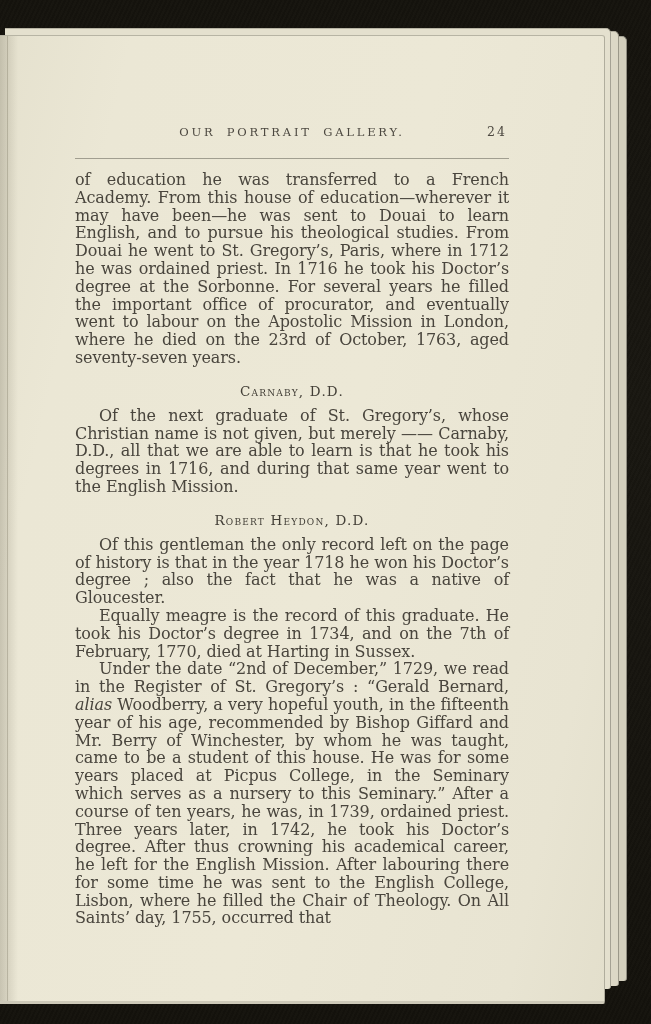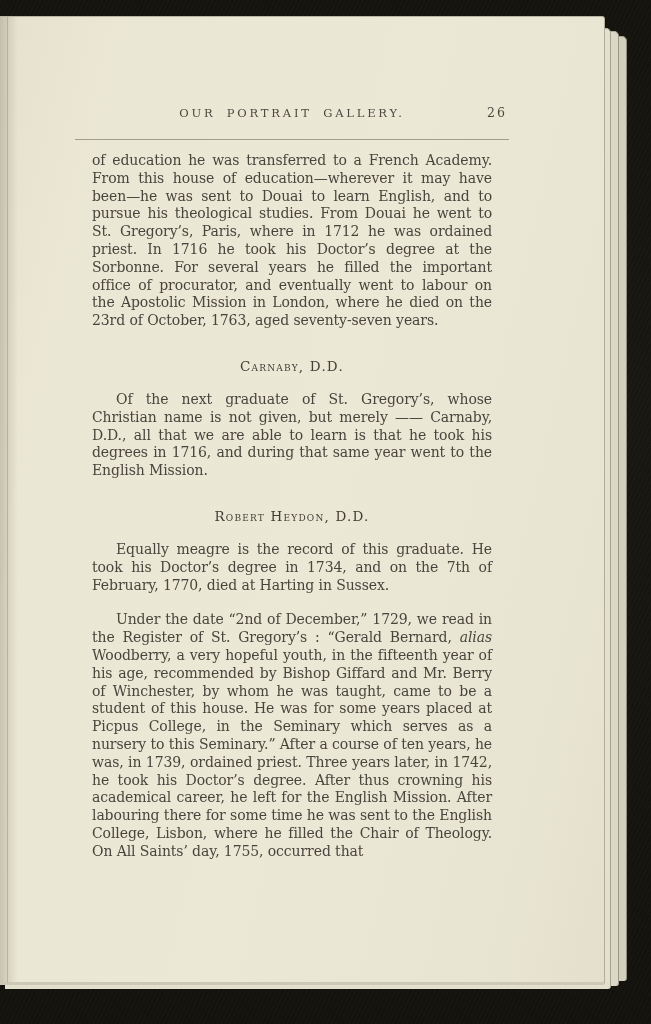--- a/index.html
+++ b/index.html
@@ -14,21 +14,21 @@
       repeating-linear-gradient(115deg, rgba(255,255,255,0.012) 0 2px, rgba(0,0,0,0.03) 2px 4px),
       linear-gradient(180deg,#15130d 0%,#191711 40%,#14120c 100%);
   }
   
   .stack{position:absolute;border-radius:0 5px 3px 0;}
   .stack-3{left:14px;top:36px;width:612px;height:944px;background:#d3cfbd;border-right:1px solid #8f8c80;border-top:1px solid #a5a295;}
   .stack-2{left:10px;top:31px;width:608px;height:954px;background:#dcd8c6;border-right:1px solid #9b9889;border-top:1px solid #aeab9c;}
   .stack-1{left:5px;top:28px;width:605px;height:960px;background:#e4e0ce;border-right:1px solid #a5a294;border-top:1px solid #b7b4a4;}
   
   .page{
-    position:absolute;left:0;top:16px;width:604px;height:965px;
+    position:absolute;left:0;top:35px;width:604px;height:965px;
     background:linear-gradient(103deg,#e5e1ce 0%,#ebe7d5 16%,#ece8d6 54%,#e8e4d2 88%,#e3dfcc 100%);
     border-top:1px solid #b7b4a4;
     border-right:1px solid #b0ad9d;
     border-bottom:3px solid #cdc9b8;
     border-radius:0 3px 2px 0;
   }
   .page .left-shade{
     position:absolute;left:0;top:0;bottom:0;width:18px;
     background:linear-gradient(90deg,rgba(95,90,72,0.25),rgba(95,90,72,0));
   }
@@ -44,27 +44,27 @@
     position:relative;text-align:center;
     font-size:11.5px;line-height:16px;
     letter-spacing:2.8px;word-spacing:5px;color:#4c4840;
   }
   .page-num{
     position:absolute;right:2px;top:0;
     font-size:12.5px;letter-spacing:2px;word-spacing:0;
   }
   .head-rule{height:1px;background:#8f8c7e;margin-top:18px;opacity:.8;}
   .para{
-    margin:17px;text-align:justify;
-    font-size:14px;line-height:17.8px;letter-spacing:-0.1px;
+    margin:0;text-align:justify;
+    font-size:16px;line-height:17.8px;letter-spacing:-0.1px;
     text-indent:24px;color:#49453d;
   }
   .para.intro{text-indent:0;margin-top:12px;}
   .section-heading{
-    margin:28px 0 8px;text-align:center;
+    margin:16px 0 8px;text-align:center;
     font-variant:small-caps;font-weight:500;
     font-size:13.5px;letter-spacing:1.2px;color:#423e36;
   }
   .para i{}
 </style>
 </head>
 <body>
 
 <div class="scan">
 
@@ -73,31 +73,32 @@
   <div class="stack stack-1"></div>
 
   <div class="page">
     <div class="left-shade"></div>
     <div class="left-crease"></div>
 
     <div class="text-block">
 
       <div class="running-head">
         <span>OUR PORTRAIT GALLERY.</span>
-        <span class="page-num">26</span>
+        <span class="page-num">24</span>
       </div>
 
       <div class="head-rule"></div>
 
       <p class="para intro"><span>of education he was transferred to a French Academy.  From this house of education—wherever it may have been—he was sent to Douai to learn English, and to pursue his theological studies.  From Douai he went to St. Gregory’s, Paris, where in 1712 he was ordained priest.  In 1716 he took his Doctor’s degree at the Sorbonne.  For several years he filled the important office of procurator, and eventually went to labour on the Apostolic Mission in London, where he died on the 23rd of October, 1763, aged seventy-seven years.</span></p>
 
       <h2 class="section-heading">Carnaby, D.D.</h2>
       <p class="para"><span>Of the next graduate of St. Gregory’s, whose Christian name is not given, but merely —— Carnaby, D.D., all that we are able to learn is that he took his degrees in 1716, and during that same year went to the English Mission.</span></p>
 
       <h2 class="section-heading">Robert Heydon, D.D.</h2>
+      <p class="para"><span>Of this gentleman the only record left on the page of history is that in the year 1718 he won his Doctor’s degree ; also the fact that he was a native of Gloucester.</span></p>
 
       <p class="para"><span>Equally meagre is the record of this graduate.  He took his Doctor’s degree in 1734, and on the 7th of February, 1770, died at Harting in Sussex.</span></p>
 
       <p class="para"><span>Under the date “2nd of December,” 1729, we read in the Register of St. Gregory’s : “Gerald Bernard, </span><i>alias</i><span> Woodberry, a very hopeful youth, in the fifteenth year of his age, recommended by Bishop Giffard and Mr. Berry of Winchester, by whom he was taught, came to be a student of this house.  He was for some years placed at Picpus College, in the Seminary which serves as a nursery to this Seminary.”  After a course of ten years, he was, in 1739, ordained priest.  Three years later, in 1742, he took his Doctor’s degree.  After thus crowning his academical career, he left for the English Mission.  After labouring there for some time he was sent to the English College, Lisbon, where he filled the Chair of Theology.  On All Saints’ day, 1755, occurred that</span></p>
 
     </div>
   </div>
 
 </div>
 

